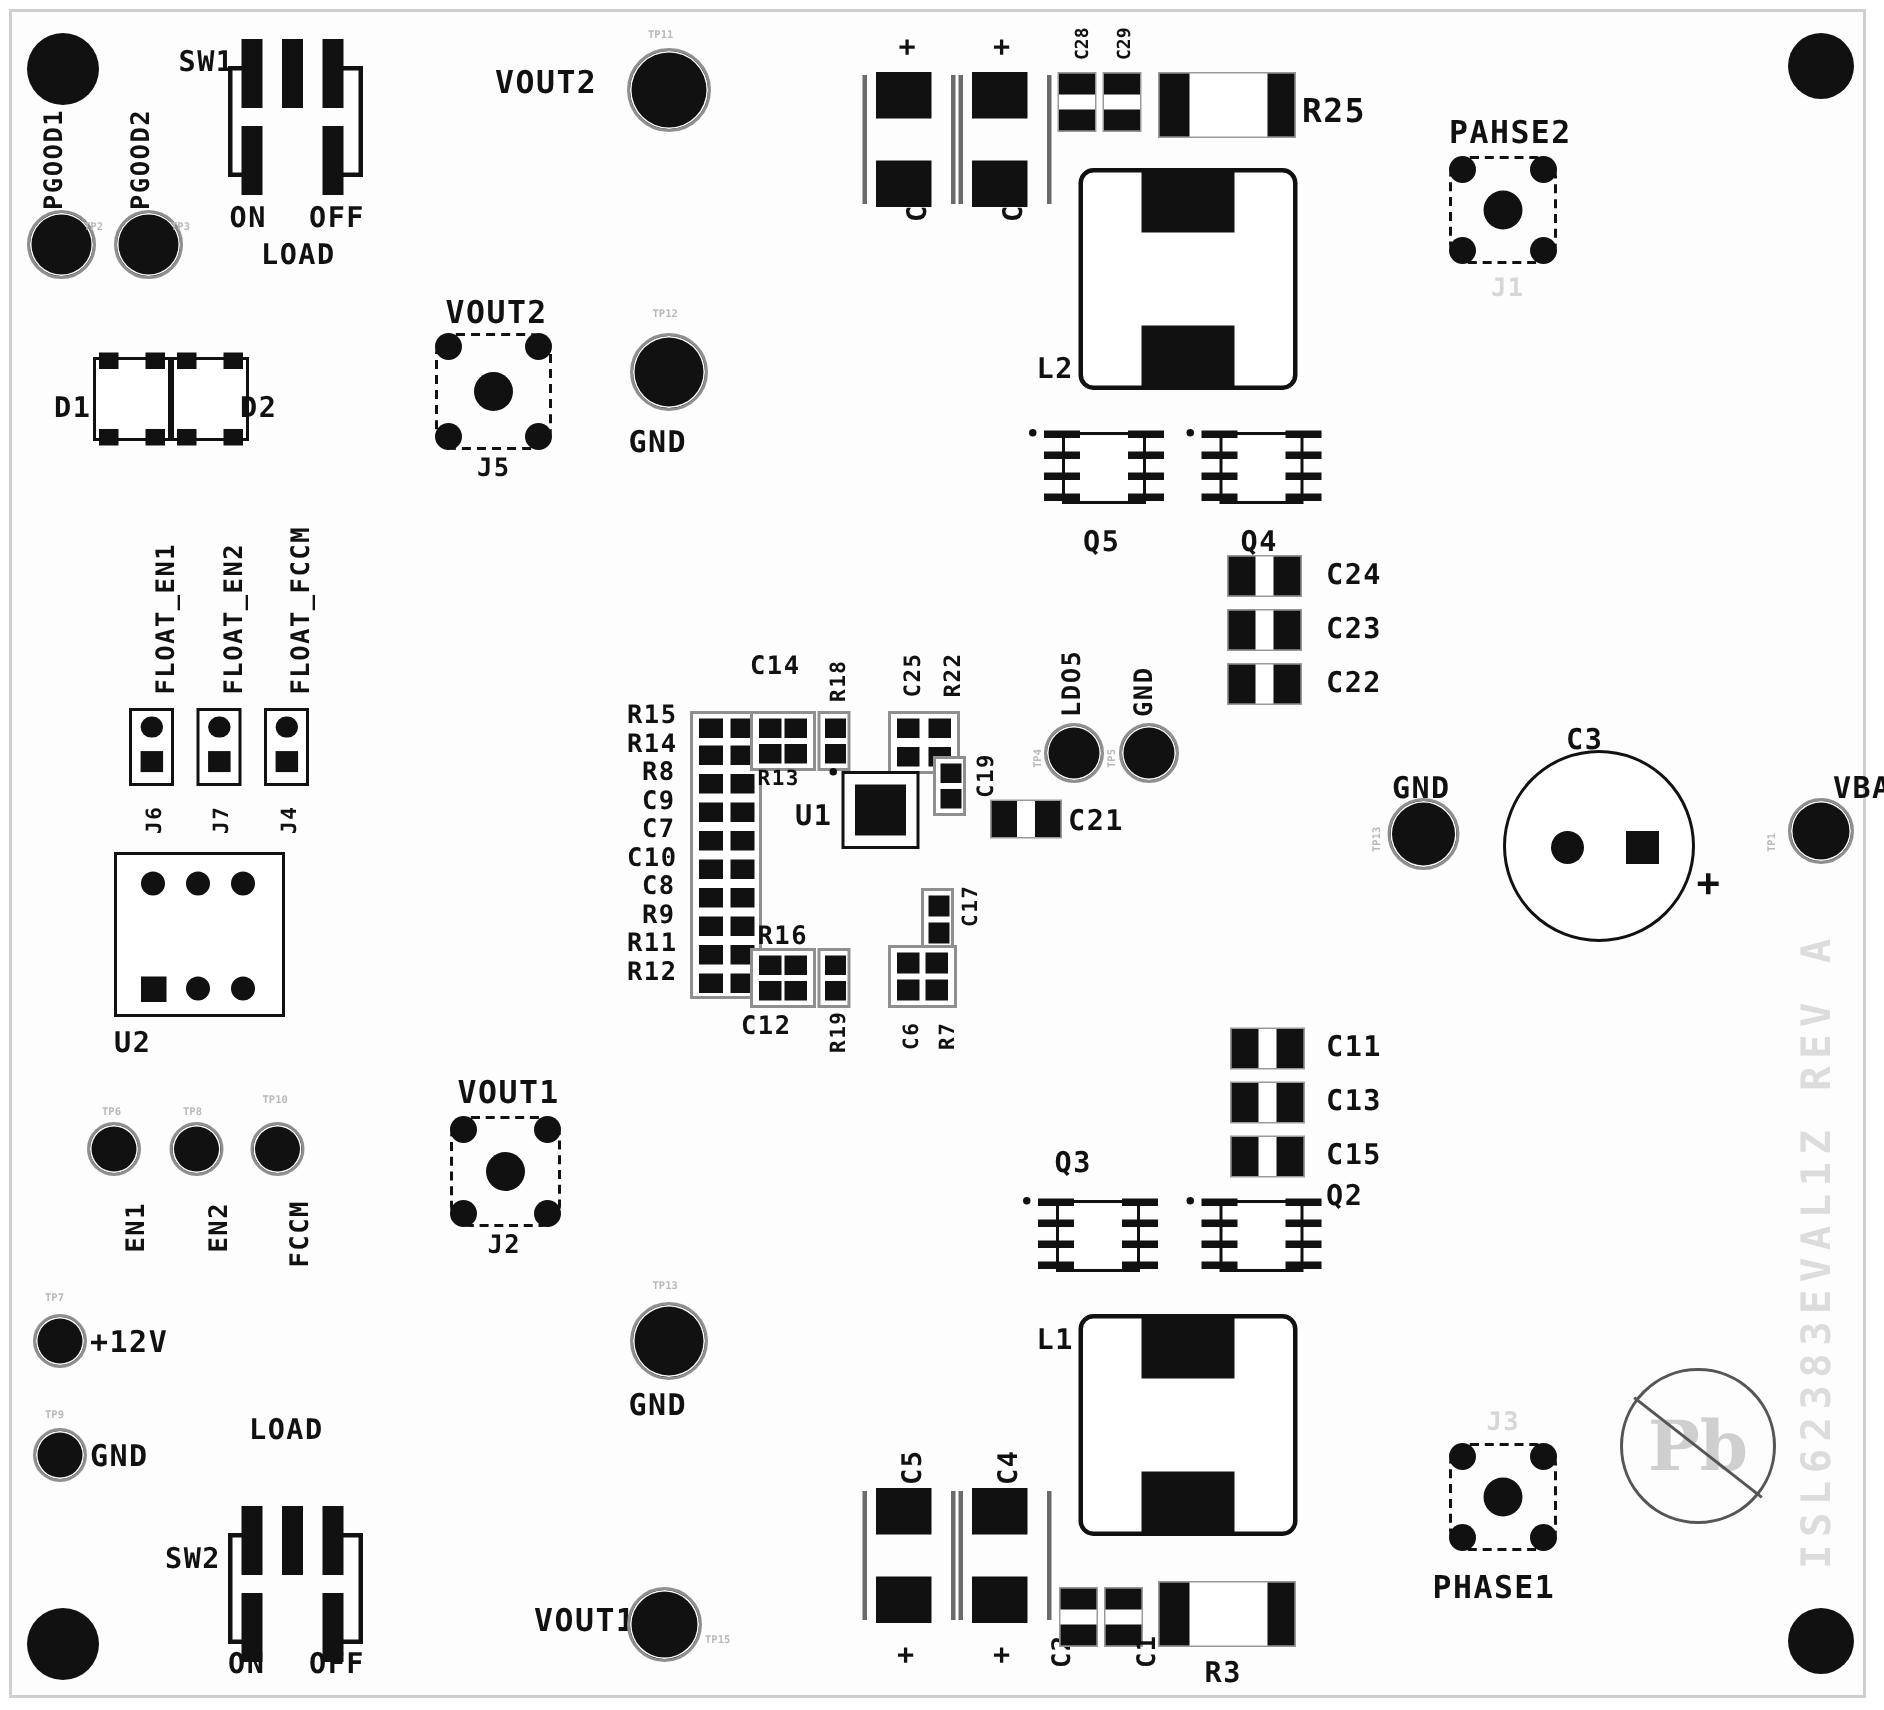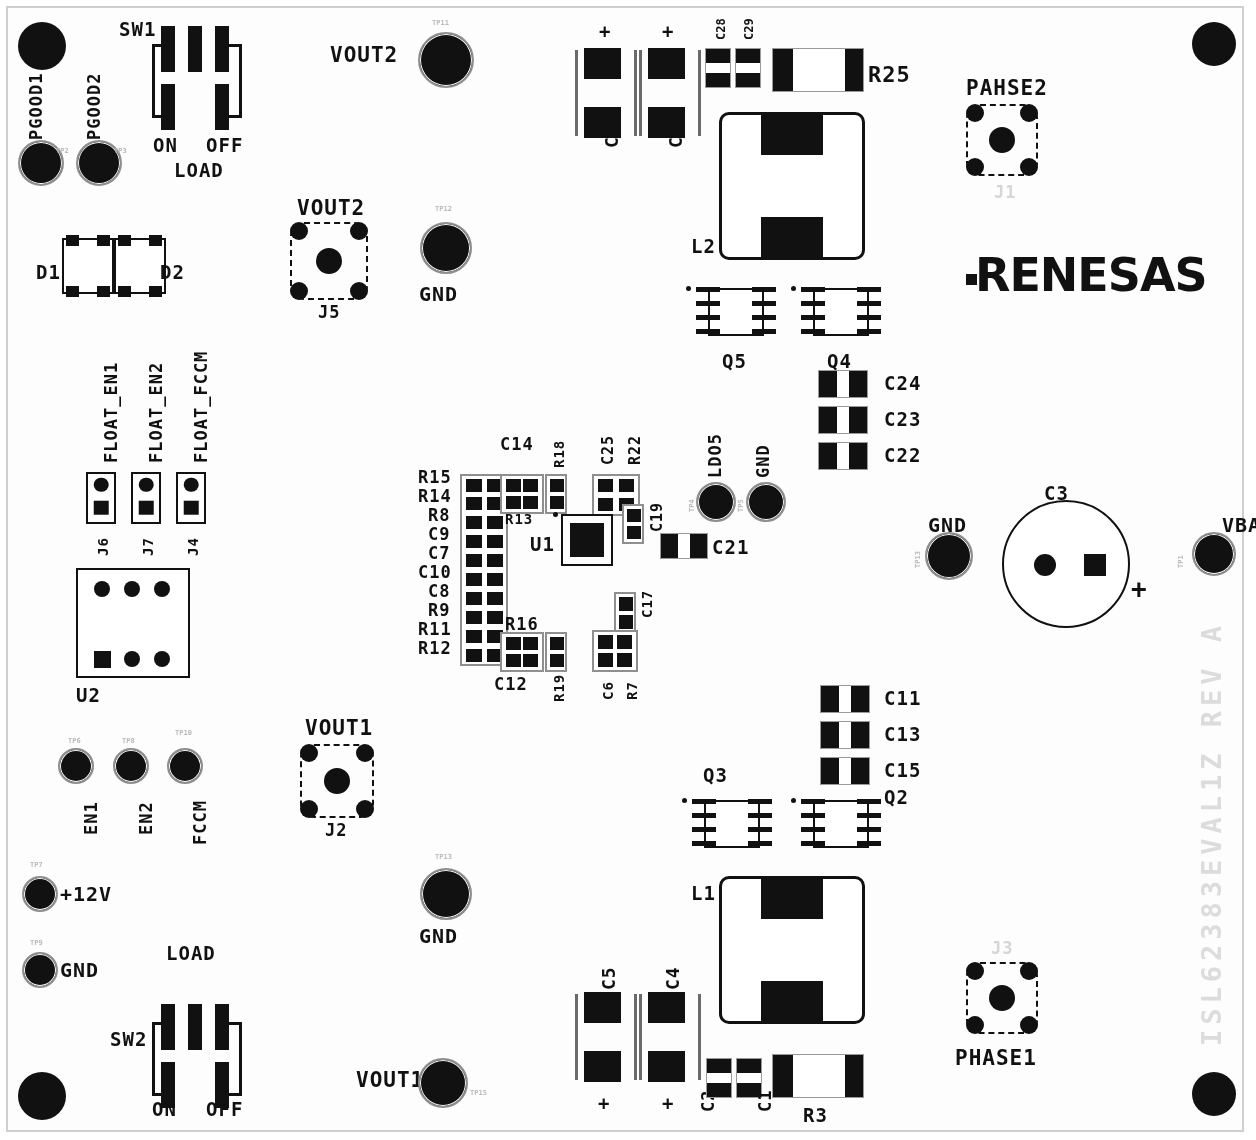--- a/index.html
+++ b/index.html
@@ -120,21 +120,21 @@
   <div class="disc" style="left:1192px;top:1072px;width:44px;height:44px;"></div>
 
   <div class="pad ring" style="left:18px;top:140px;width:46px;height:46px;"></div>
   <div class="lbl tiny" style="left:56px;top:148px;">TP2</div>
   <div class="lbl rot" style="left:28px;top:140px;font-size:17px;">PGOOD1</div>
 
   <div class="pad ring" style="left:76px;top:140px;width:46px;height:46px;"></div>
   <div class="lbl tiny" style="left:114px;top:148px;">TP3</div>
   <div class="lbl rot" style="left:86px;top:140px;font-size:17px;">PGOOD2</div>
 
-  <div class="lbl" style="left:119px;top:20px;font-size:19px;">SW1</div>
+  <div class="lbl" style="left:119px;top:32px;font-size:19px;">SW1</div>
   <div class="brk l" style="left:152px;top:44px;width:11px;height:68px;"></div>
   <div class="brk r" style="left:228px;top:44px;width:11px;height:68px;"></div>
   <div class="swbar" style="left:161px;top:26px;width:14px;height:46px;"></div>
   <div class="swbar" style="left:188px;top:26px;width:14px;height:46px;"></div>
   <div class="swbar" style="left:215px;top:26px;width:14px;height:46px;"></div>
   <div class="swbar" style="left:161px;top:84px;width:14px;height:46px;"></div>
   <div class="swbar" style="left:215px;top:84px;width:14px;height:46px;"></div>
   <div class="lbl" style="left:153px;top:136px;font-size:19px;">ON</div>
   <div class="lbl" style="left:206px;top:136px;font-size:19px;">OFF</div>
   <div class="lbl" style="left:174px;top:161px;font-size:19px;">LOAD</div>
@@ -325,23 +325,20 @@
   <div class="conn4" style="left:966px;top:104px;width:72px;height:72px;">
     <div class="arcs"></div>
     <div class="c" style="left:0;top:0;width:18px;height:18px;"></div>
     <div class="c" style="right:0;top:0;width:18px;height:18px;"></div>
     <div class="c" style="left:0;bottom:0;width:18px;height:18px;"></div>
     <div class="c" style="right:0;bottom:0;width:18px;height:18px;"></div>
     <div class="c" style="left:50%;top:50%;width:26px;height:26px;transform:translate(-50%,-50%);"></div>
   </div>
   <div class="lbl ghost" style="left:994px;top:184px;font-size:17px;">J1</div>
 
-  <div class="renesas" style="left:966px;top:248px;">
-    <span class="sq"></span><span>RENESAS</span>
-  </div>
 
   <div class="parr" style="left:460px;top:474px;width:48px;height:192px;"></div>
 
   <div>
     <div class="sq" style="left:466px;top:479px;width:16px;height:13px;"></div>
       <div class="sq" style="left:487px;top:479px;width:16px;height:13px;"></div>
     <div class="sq" style="left:466px;top:497px;width:16px;height:13px;"></div>
       <div class="sq" style="left:487px;top:497px;width:16px;height:13px;"></div>
     <div class="sq" style="left:466px;top:516px;width:16px;height:13px;"></div>
       <div class="sq" style="left:487px;top:516px;width:16px;height:13px;"></div>
@@ -529,16 +526,20 @@
   <div class="conn4" style="left:966px;top:962px;width:72px;height:72px;">
     <div class="arcs"></div>
     <div class="c" style="left:0;top:0;width:18px;height:18px;"></div>
     <div class="c" style="right:0;top:0;width:18px;height:18px;"></div>
     <div class="c" style="left:0;bottom:0;width:18px;height:18px;"></div>
     <div class="c" style="right:0;bottom:0;width:18px;height:18px;"></div>
     <div class="c" style="left:50%;top:50%;width:26px;height:26px;transform:translate(-50%,-50%);"></div>
   </div>
   <div class="lbl" style="left:955px;top:1048px;font-size:21px;">PHASE1</div>
 
+  <div class="pbfree" style="left:1080px;top:912px;width:104px;height:104px;">
+    <div class="txt">Pb</div>
+    <div class="slash"></div>
+  </div>
 
   <div class="boardid" style="left:1196px;top:1046px;">ISL62383EVAL1Z REV A</div>
 
 </div>
 
 </body></html>

